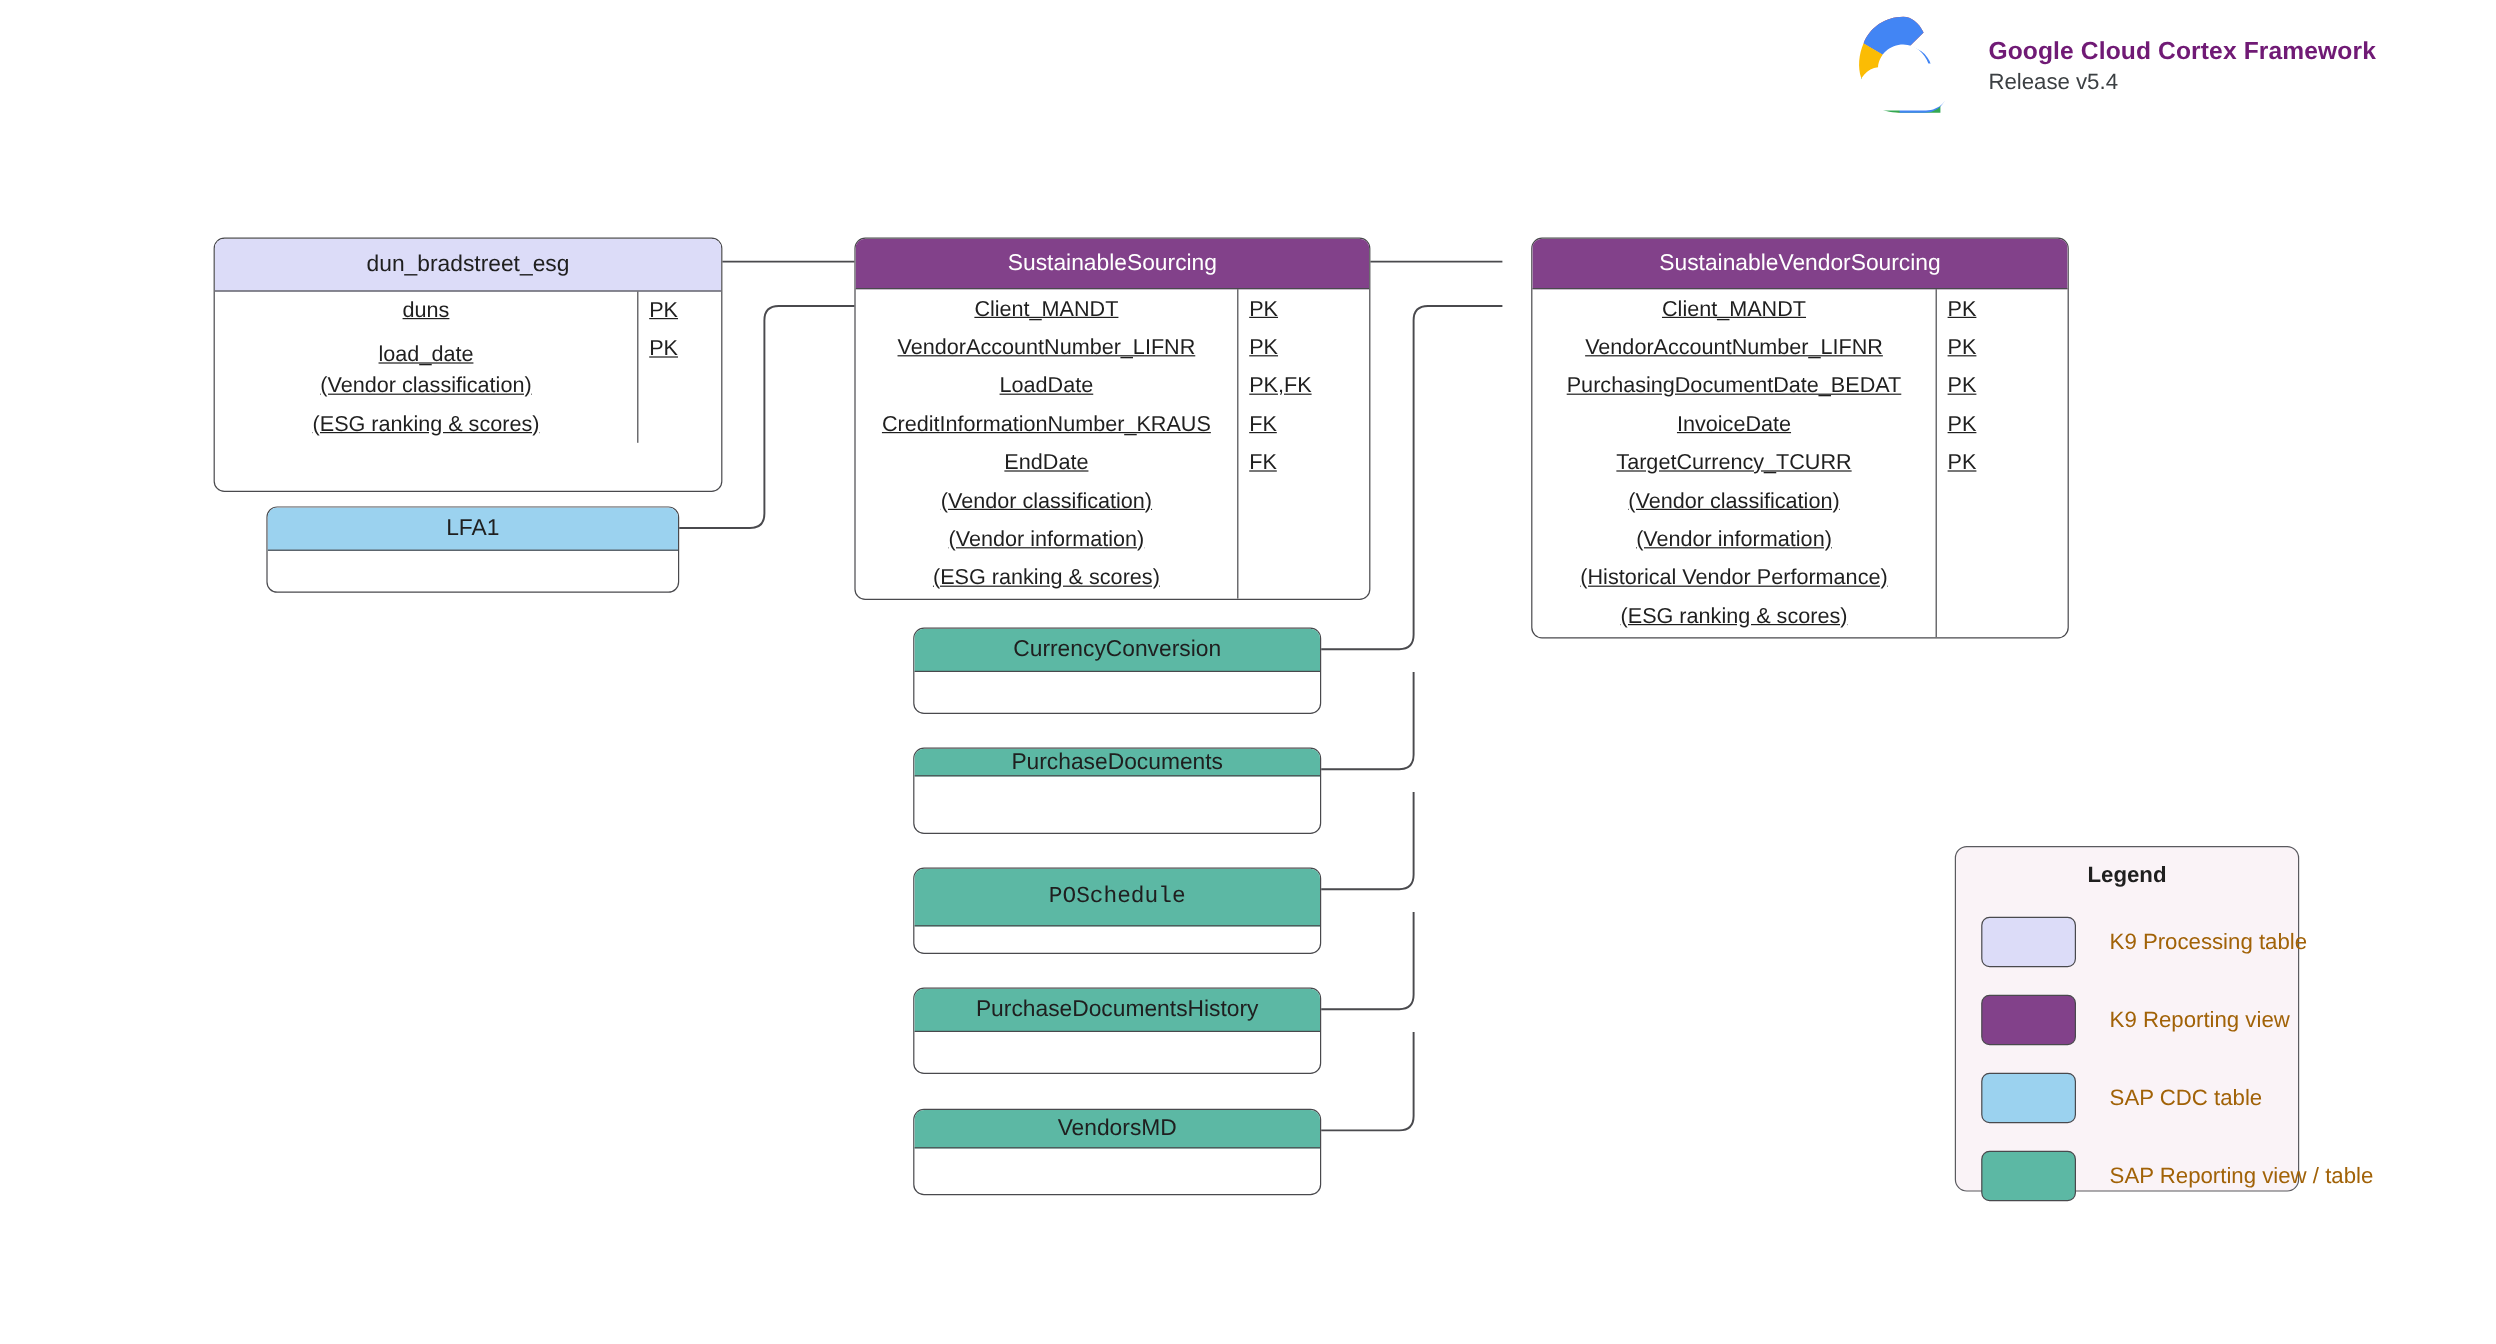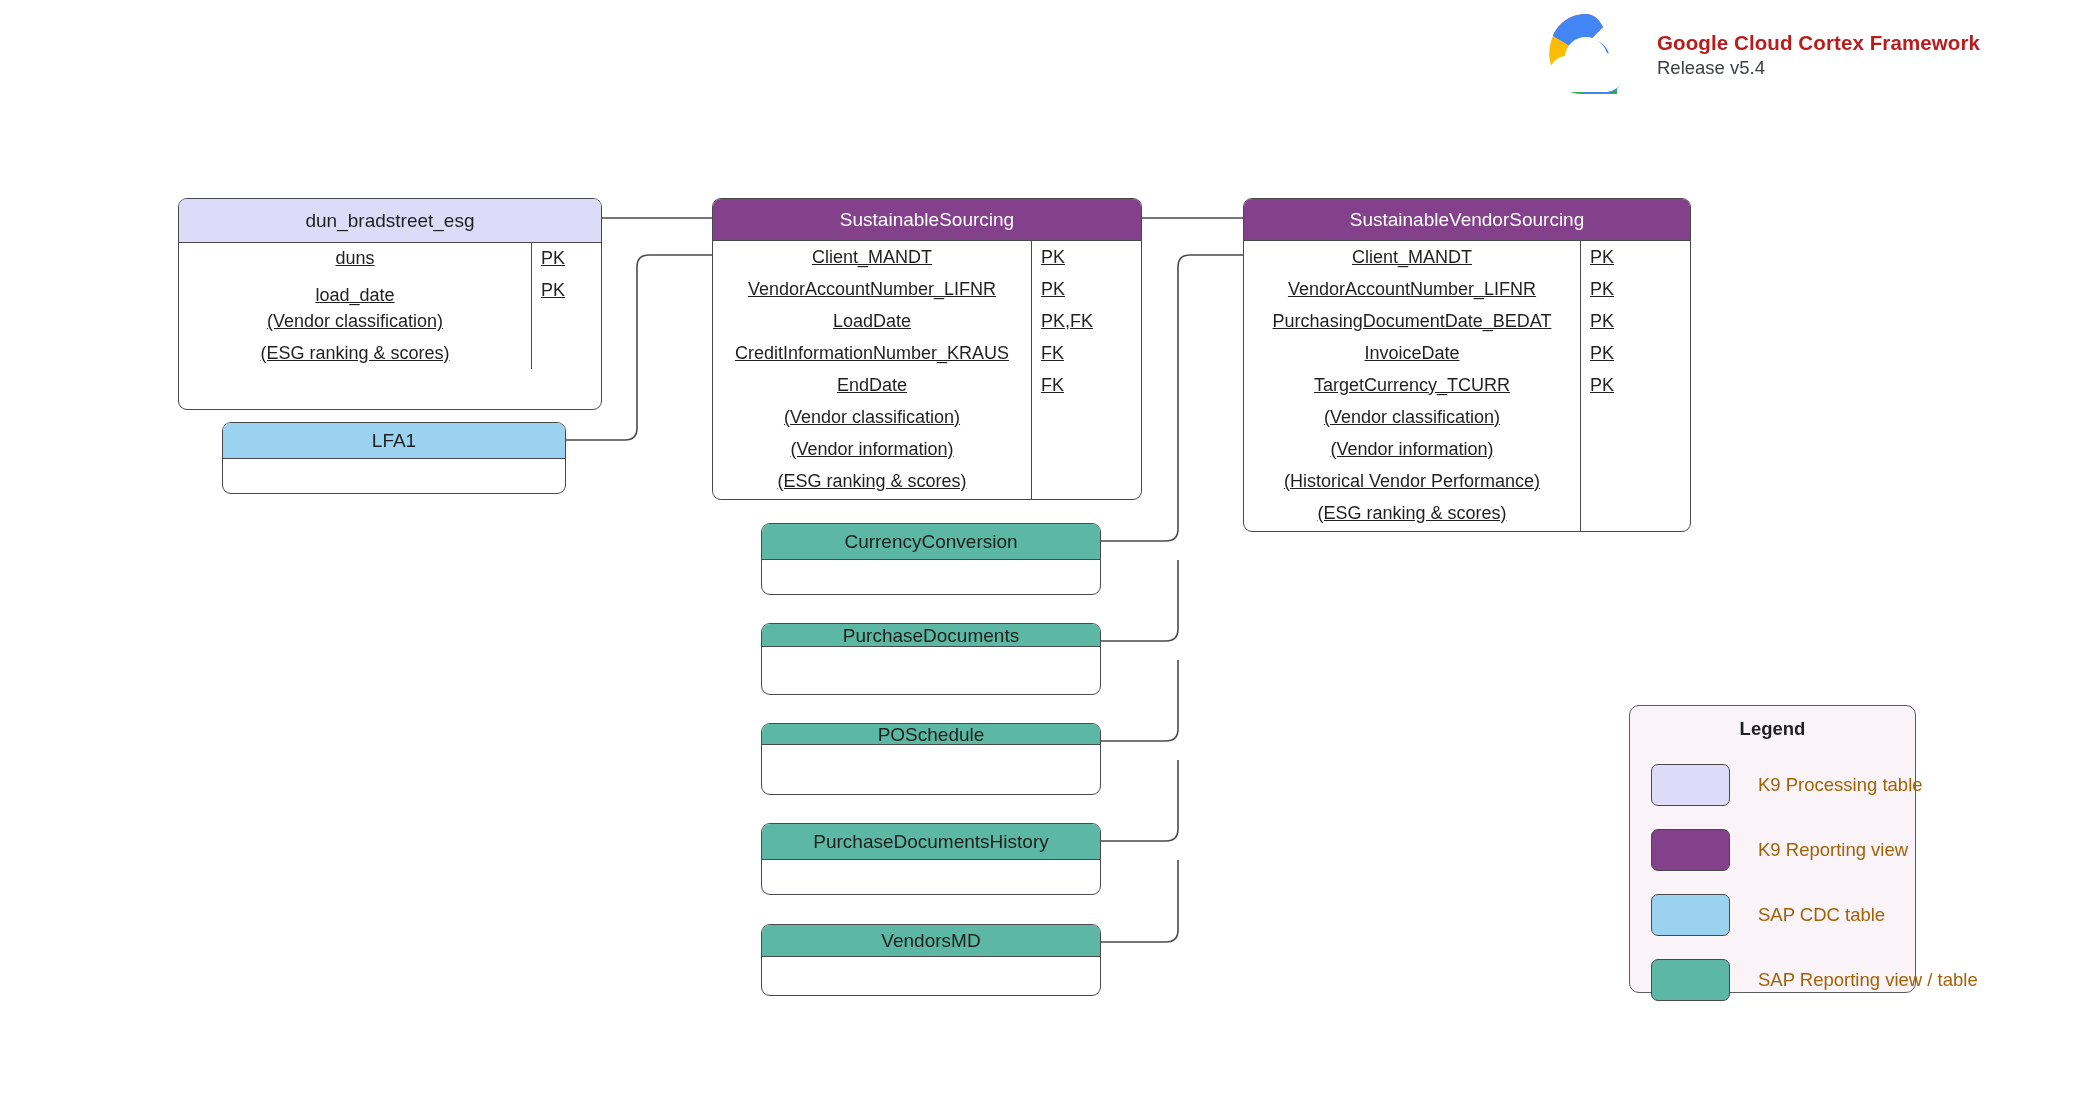--- a/index.html
+++ b/index.html
@@ -11,21 +11,21 @@
     position:relative;
     overflow:hidden;
   }
   #canvas{position:absolute;inset:0;width:2080px;height:1120px;}
   svg.wires{position:absolute;left:0;top:0;width:2080px;height:1120px;pointer-events:none;}
 
   
   .brand{position:absolute;left:1531px;top:8px;display:flex;align-items:center;gap:16px;}
   .brand-logo{width:110px;height:94px;flex:0 0 auto;}
   .brand-text{display:flex;flex-direction:column;justify-content:center;}
-  .brand-title{font-size:20.5px;font-weight:bold;color:#b91c1c;letter-spacing:.1px;line-height:1.25;}
+  .brand-title{font-size:20.5px;font-weight:bold;color:#701a75;letter-spacing:.1px;line-height:1.25;}
   .brand-release{font-size:18.5px;font-weight:normal;color:#3c4043;line-height:1.3;}
 
   
   .entity{position:absolute;border:1.4px solid #49494d;border-radius:9px;background:#ffffff;box-sizing:border-box;overflow:hidden;}
   .entity .hdr{
     display:flex;align-items:center;justify-content:center;
     box-sizing:border-box;width:100%;
     font-size:19px;line-height:1;
     border-bottom:1.4px solid #49494d;
   }
@@ -187,21 +187,21 @@
         <div class="row" style="height:32px;">
             <span></span>
           </div>
         <div class="row" style="height:32px;">
             <span></span>
           </div>
       </div>
     </div>
   </div>
 
-  <div class="entity" style="left:1243px;top:198px;width:448px;height:334px;">
+  <div class="entity" style="left:1276px;top:198px;width:448px;height:334px;">
     <div class="hdr purple" style="height:42px;">
       <span>SustainableVendorSourcing</span>
     </div>
     <div class="body" style="height:290px;">
       <div class="col-names">
         <div class="row" style="height:32px;">
             <span>Client_MANDT</span>
           </div>
         <div class="row" style="height:32px;">
             <span>VendorAccountNumber_LIFNR</span>
@@ -272,21 +272,21 @@
   <div class="entity" style="left:761px;top:623px;width:340px;height:72px;">
     <div class="hdr green" style="height:23px;">
       <span>PurchaseDocuments</span>
     </div>
     <div class="body" style="height:34px;">
       <div class="col-names"></div>
     </div>
   </div>
 
   <div class="entity" style="left:761px;top:723px;width:340px;height:72px;">
-    <div class="hdr green" style="height:21px;">
+    <div class="hdr green" style="height:48px;font-family:Liberation Mono, monospace;">
       <span>POSchedule</span>
     </div>
     <div class="body" style="height:34px;">
       <div class="col-names"></div>
     </div>
   </div>
 
   <div class="entity" style="left:761px;top:823px;width:340px;height:72px;">
     <div class="hdr green" style="height:36px;">
       <span>PurchaseDocumentsHistory</span>

